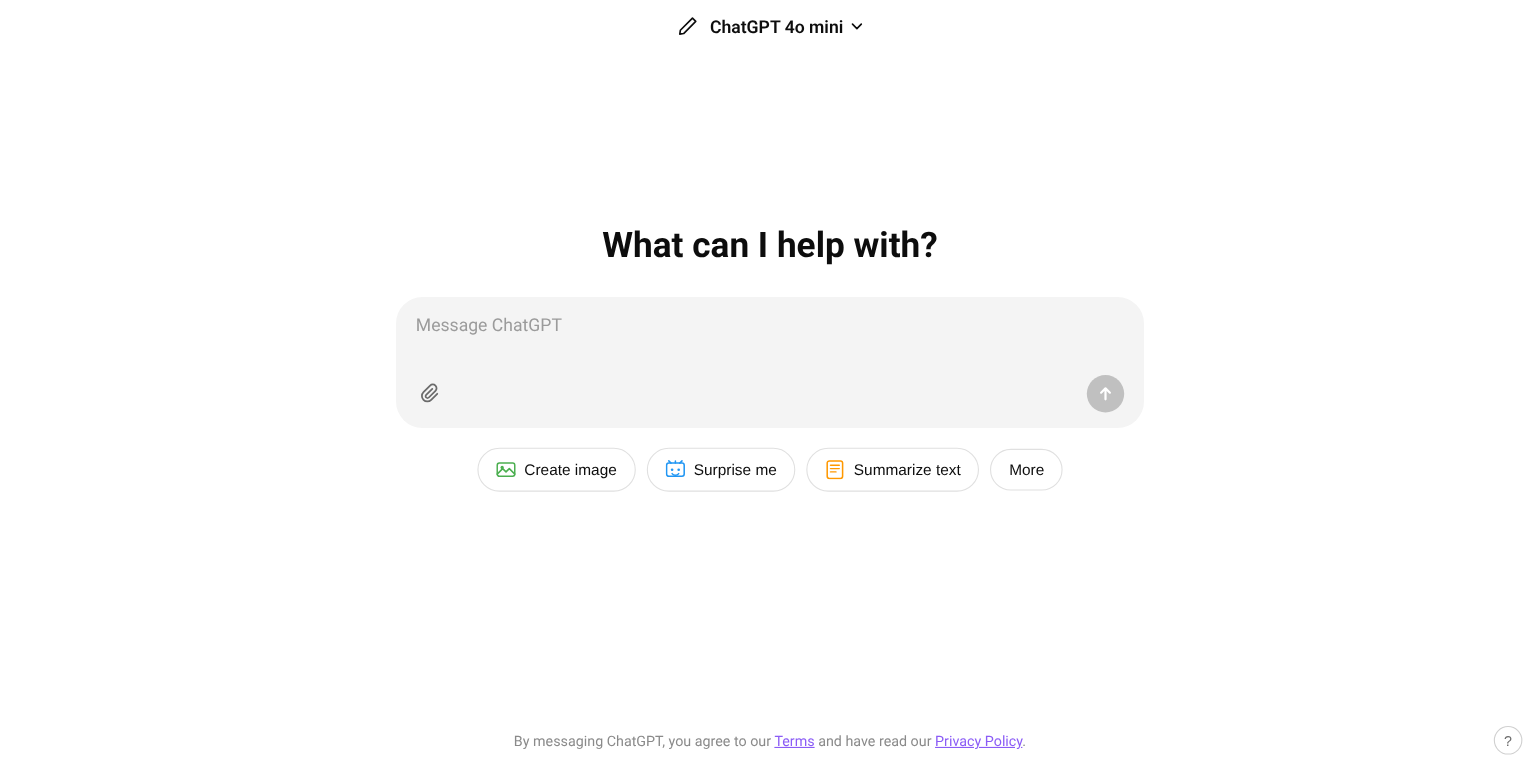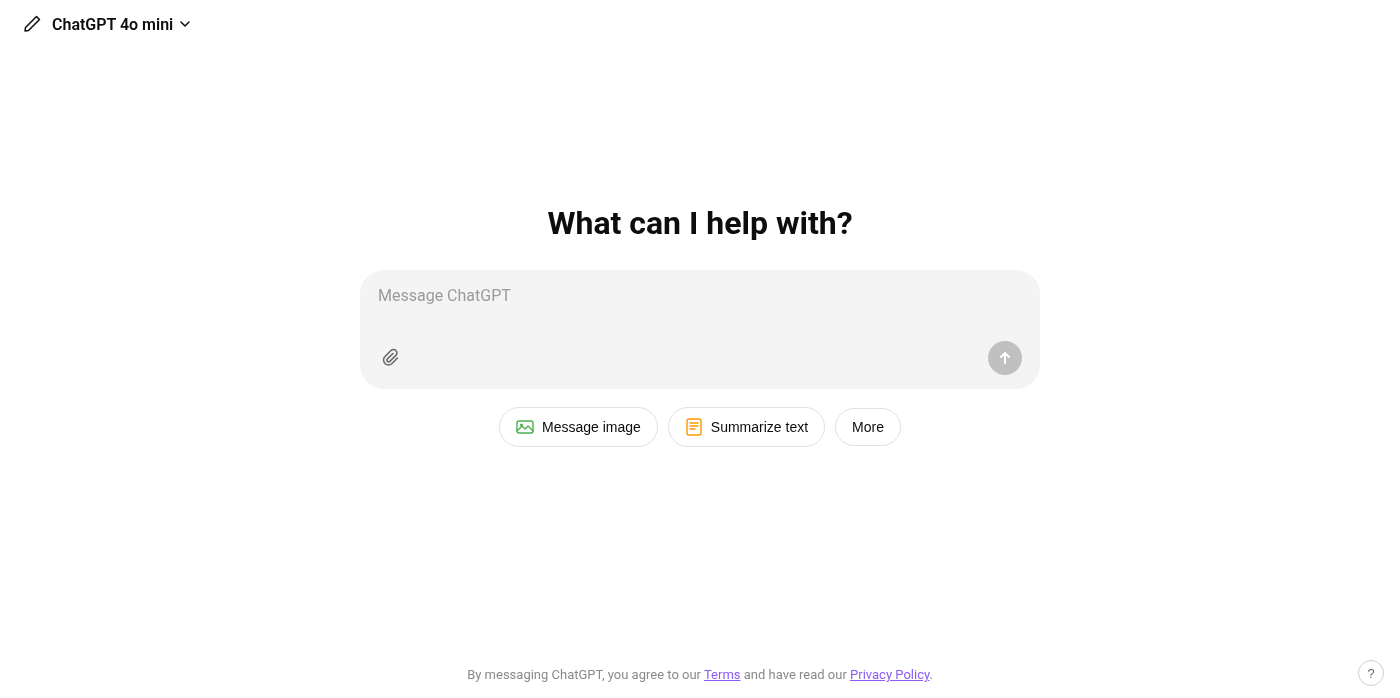--- a/index.html
+++ b/index.html
@@ -21,20 +21,21 @@
     
     .header {
       display: flex;
       align-items: center;
       justify-content: flex-start;
       padding: 12px 20px;
       position: absolute;
       top: 0;
       left: 0;
       right: 0;
+      flex-direction: column;
     }
 
     .header-left {
       display: flex;
       align-items: center;
       gap: 8px;
     }
 
     .edit-icon {
       width: 24px;
@@ -267,23 +268,37 @@
   <div class="action-buttons">
 
     <button class="action-btn">
       <span class="btn-icon">
         <svg width="18" height="18" viewBox="0 0 18 18" fill="none">
           <rect x="1" y="3" width="16" height="12" rx="2" stroke="#4caf50" stroke-width="1.4" fill="none"></rect>
           <circle cx="5.5" cy="7" r="1.5" fill="#4caf50"></circle>
           <path d="M1 13L6 8L9 11L12 8L17 13" stroke="#4caf50" stroke-width="1.4" stroke-linecap="round" stroke-linejoin="round"></path>
         </svg>
       </span>
-      <span>Message image</span>
+      <span>Create image</span>
     </button>
 
+    <button class="action-btn">
+      <span class="btn-icon">
+        <svg width="18" height="18" viewBox="0 0 18 18" fill="none">
+          <rect x="1" y="3" width="16" height="12" rx="2" stroke="#2196f3" stroke-width="1.4" fill="none"></rect>
+          <line x1="5" y1="3" x2="3" y2="1" stroke="#2196f3" stroke-width="1.4" stroke-linecap="round"></line>
+          <line x1="9" y1="3" x2="9" y2="1" stroke="#2196f3" stroke-width="1.4" stroke-linecap="round"></line>
+          <line x1="13" y1="3" x2="15" y2="1" stroke="#2196f3" stroke-width="1.4" stroke-linecap="round"></line>
+          <circle cx="6" cy="9" r="1.2" fill="#2196f3"></circle>
+          <circle cx="12" cy="9" r="1.2" fill="#2196f3"></circle>
+          <path d="M6 12.5C6 12.5 7 14 9 14C11 14 12 12.5 12 12.5" stroke="#2196f3" stroke-width="1.3" stroke-linecap="round"></path>
+        </svg>
+      </span>
+      <span>Surprise me</span>
+    </button>
 
     <button class="action-btn">
       <span class="btn-icon">
         <svg width="18" height="18" viewBox="0 0 18 18" fill="none">
           <rect x="2" y="1" width="14" height="16" rx="2" stroke="#ff9800" stroke-width="1.4" fill="none"></rect>
           <line x1="5" y1="5" x2="13" y2="5" stroke="#ff9800" stroke-width="1.3" stroke-linecap="round"></line>
           <line x1="5" y1="8" x2="13" y2="8" stroke="#ff9800" stroke-width="1.3" stroke-linecap="round"></line>
           <line x1="5" y1="11" x2="10" y2="11" stroke="#ff9800" stroke-width="1.3" stroke-linecap="round"></line>
         </svg>
       </span>

